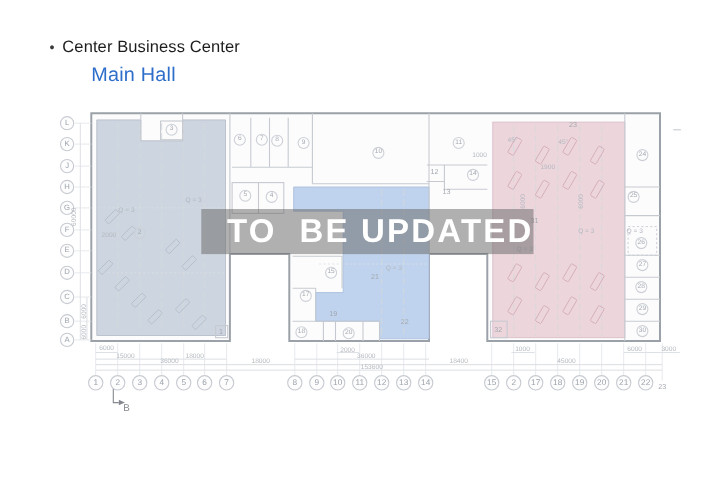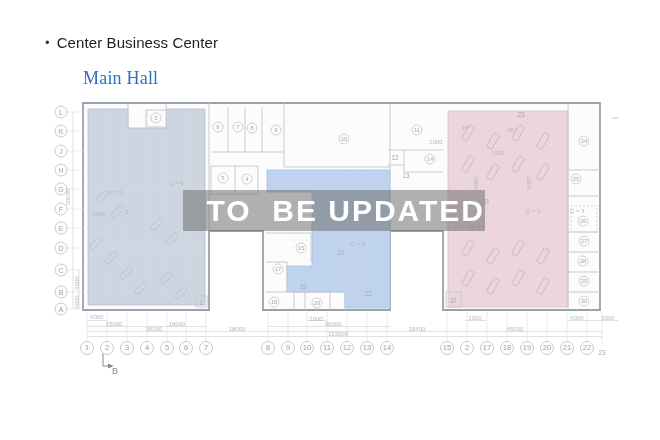--- a/index.html
+++ b/index.html
@@ -1,21 +1,21 @@
 <!DOCTYPE html>
 <html><head>
 <meta charset="utf-8">
 <style>
   html,body{margin:0;padding:0;}
   body{width:660px;height:440px;background:#ffffff;font-family:"Liberation Sans",sans-serif;overflow:hidden;}
   #slide{position:relative;width:660px;height:440px;background:#ffffff;}
 
   .title-row{position:absolute;left:45px;top:34px;font-size:15px;font-weight:500;color:#1d1d1f;letter-spacing:.1px;display:flex;align-items:center;gap:7px;}
   .bullet{font-size:13px;color:#3a3a3c;line-height:15px;}
-  .subtitle{position:absolute;left:83px;top:68px;font-size:18px;font-weight:500;letter-spacing:.2px;font-family:Liberation Serif, serif;}
+  .subtitle{position:absolute;left:83px;top:58px;font-size:18px;font-weight:500;letter-spacing:.2px;}
 
   #plan{position:absolute;inset:0;}
   #plan-svg{position:absolute;left:0;top:0;}
   #plan-labels{position:absolute;inset:0;pointer-events:none;}
 
   .bubble{position:absolute;box-sizing:border-box;width:13px;height:13px;border:1px solid #c7cbd1;border-radius:50%;
     font-size:7px;line-height:11px;text-align:center;color:#9ba2aa;background:rgba(252,252,253,.75);transform:translate(-50%,-50%);}
   .colbubble{width:14px;height:14px;line-height:12px;font-size:7.5px;}
   .roomnum{position:absolute;box-sizing:border-box;width:11px;height:11px;border:1px solid #ccd0d6;border-radius:50%;
     font-size:6px;line-height:9px;text-align:center;color:#a3a9b0;transform:translate(-50%,-50%);}

